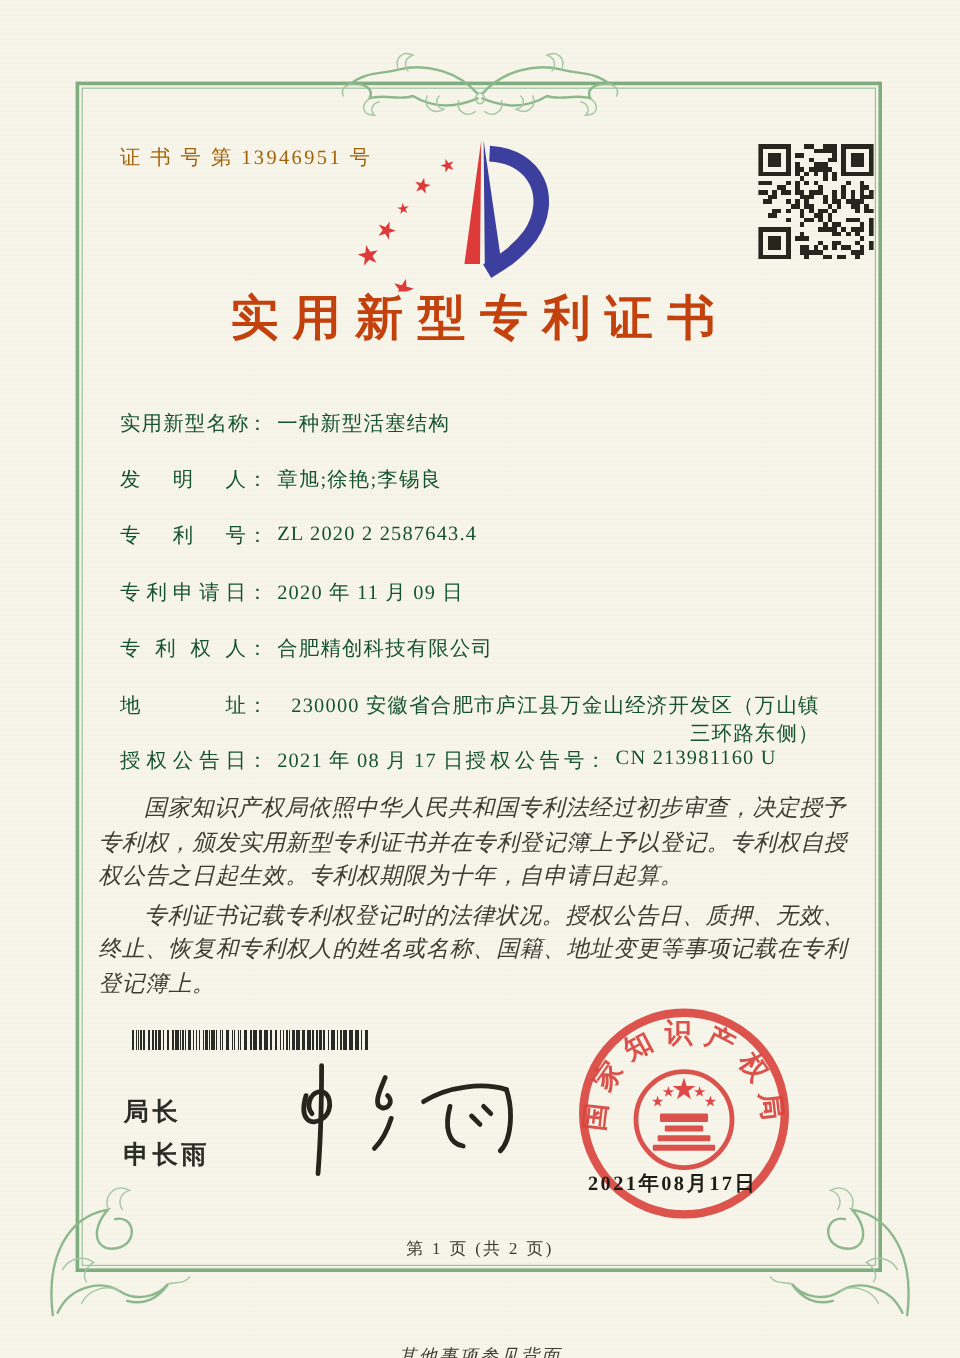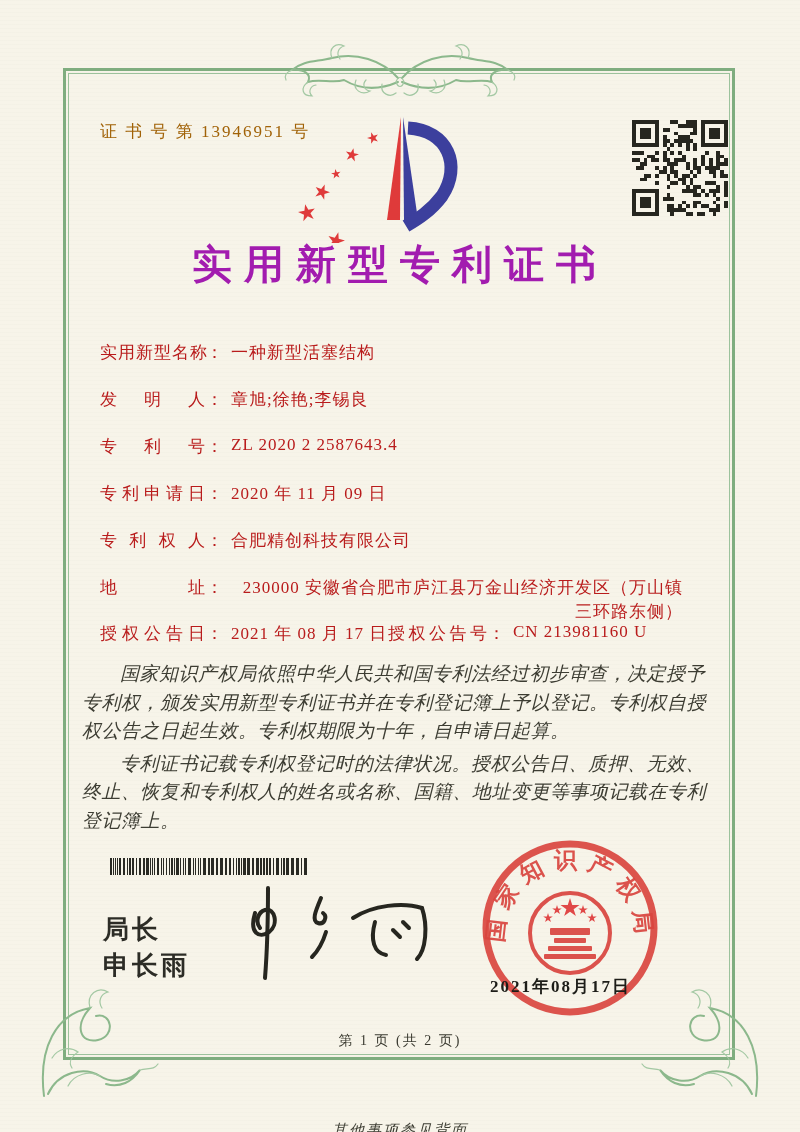--- a/index.html
+++ b/index.html
@@ -28,24 +28,24 @@
 
   .cert-no{
     position:absolute;left:100px;top:120px;font-size:17px;letter-spacing:2px;color:#a16207;
   }
   .logo{position:absolute;left:290px;top:108px;}
   .qr{position:absolute;left:632px;top:120px;width:96px;height:96px;}
   .qr svg{display:block;}
 
   .title{
     position:absolute;left:0;right:0;top:237px;margin:0;text-align:center;
-    font-size:40px;font-weight:700;letter-spacing:12px;color:#a21caf;
-  }
-
-  .row{position:absolute;left:100px;font-size:17px;color:#b91c1c;white-space:nowrap;}
+    font-size:40px;font-weight:700;letter-spacing:12px;color:#c2410c;
+  }
+
+  .row{position:absolute;left:100px;font-size:17px;color:#14532d;white-space:nowrap;}
   .r1{top:341px}.r2{top:388px}.r3{top:435px}.r4{top:482px}.r5{top:529px}.r6{top:576px}.r7{top:622px}
   .f-label{
     display:inline-block;width:106px;vertical-align:top;
     text-align:justify;text-align-last:justify;letter-spacing:1px;
   }
   .f-colon{display:inline-block;vertical-align:top;margin-right:8px;}
   .f-value{display:inline-block;vertical-align:top;letter-spacing:1px;}
   .addr{white-space:normal;width:452px;line-height:24px;text-align:right;}
   .pair2{position:absolute;left:288px;top:0;}
   .pair2 .f-label{width:100px;}
@@ -53,21 +53,21 @@
   .body-text{
     position:absolute;left:82px;top:660px;width:640px;
     font-size:19px;line-height:28.5px;color:#3d3d33;
     font-style:italic;letter-spacing:0.5px;
   }
   .body-text p{margin:0;text-indent:2em;}
   .body-text p + p{margin-top:4px;}
 
   .barcode{position:absolute;left:110px;top:858px;width:200px;height:17px;}
 
-  .sig-label{position:absolute;left:103px;font-size:26px;font-weight:700;color:#2c2c26;letter-spacing:3px;}
+  .sig-label{position:absolute;left:103px;font-size:21px;font-weight:700;color:#2c2c26;letter-spacing:3px;}
   .sig-title{top:912px;}
   .sig-name{top:948px;}
   .sig-script{position:absolute;left:225px;top:878px;}
   .sig-script path{fill:none;stroke:#26261f;stroke-width:4;stroke-linecap:round;stroke-linejoin:round;}
 
   .seal{position:absolute;left:478px;top:836px;}
   .seal-date{
     position:absolute;left:490px;top:975px;font-size:17px;letter-spacing:2px;color:#1d1d18;font-weight:600;
   }
 

